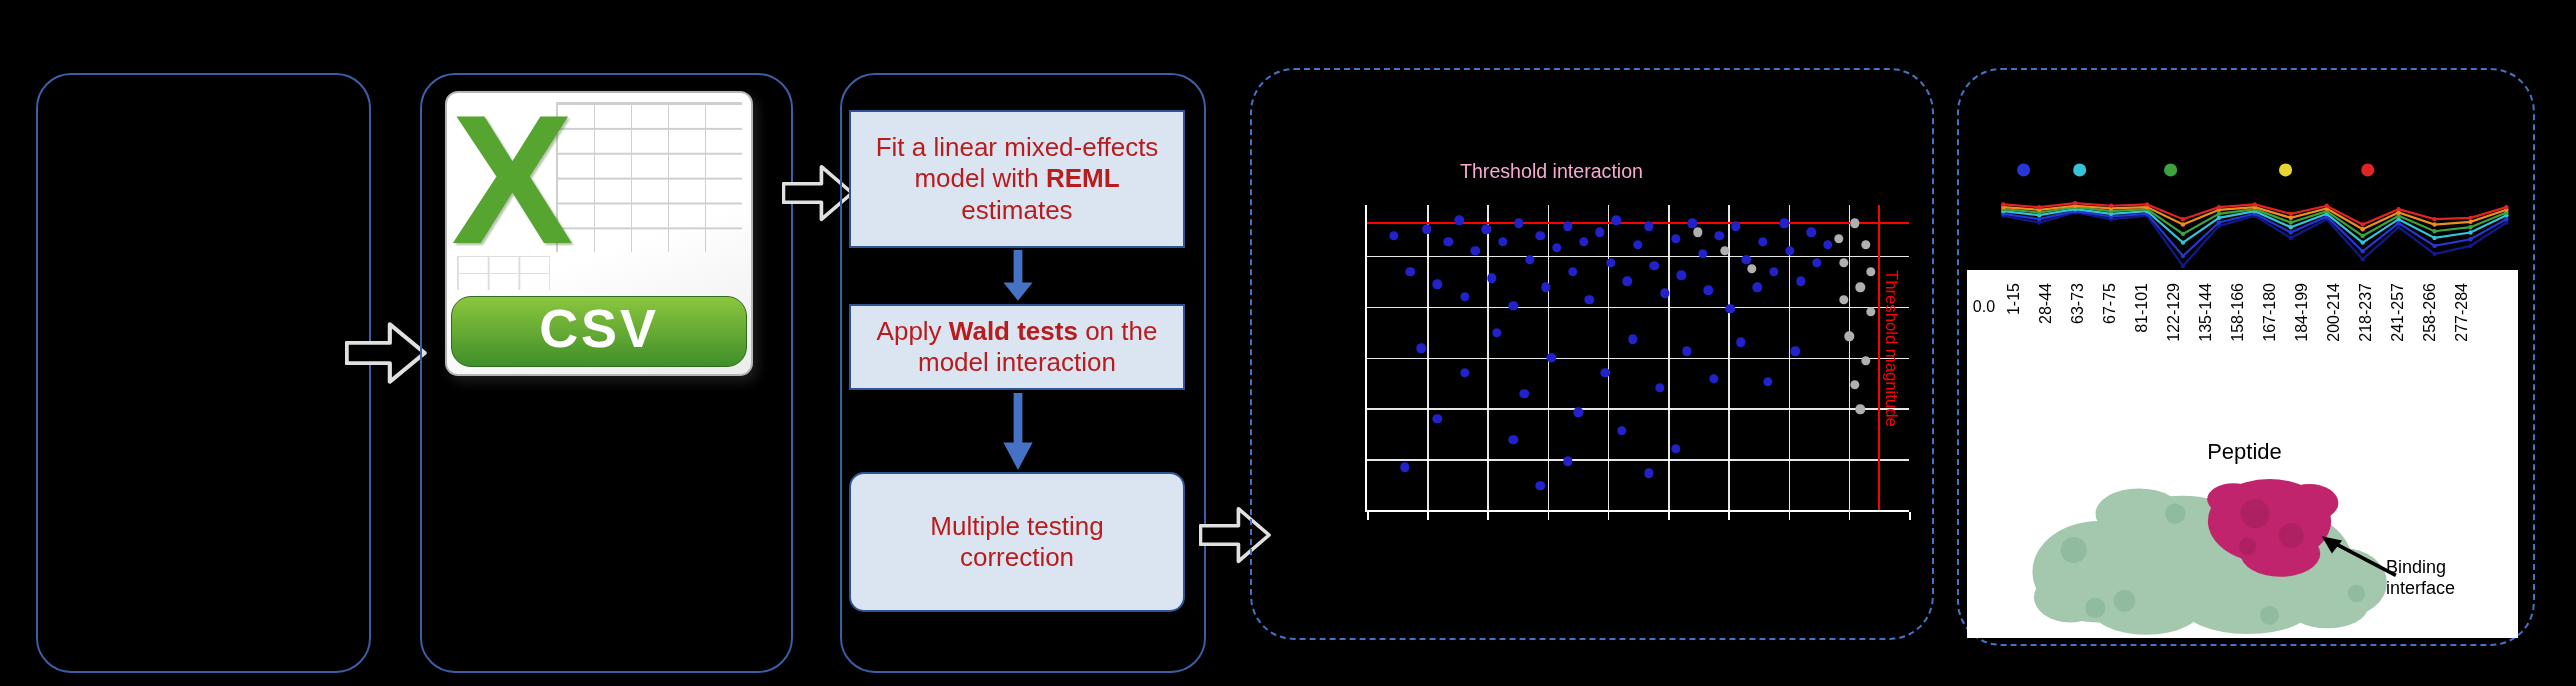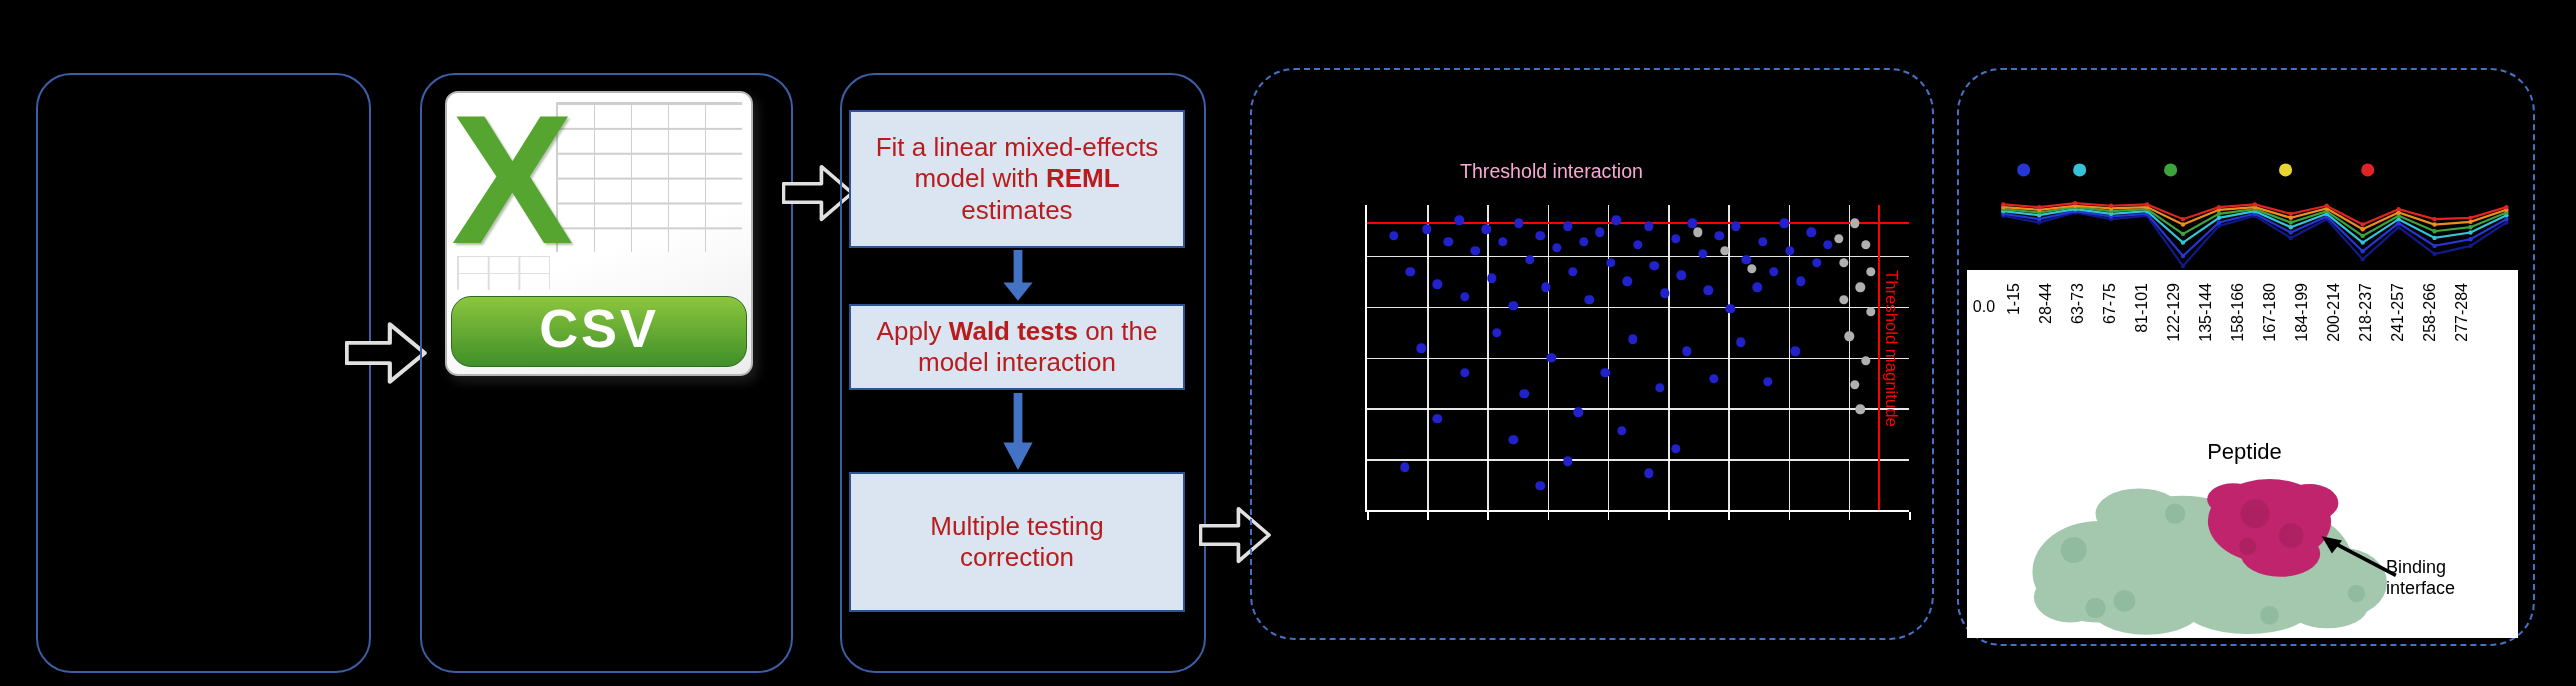--- a/index.html
+++ b/index.html
@@ -36,21 +36,21 @@
     border:1.5px solid #2e6b1e;border-radius:20px;
     display:flex;justify-content:center;}
   .csv-banner span{color:#fff;font-weight:bold;font-size:54px;letter-spacing:2.9px;}
 
   
   .stat-box{position:absolute;left:849px;width:336px;background:#dbe5f2;border:2.2px solid #2f5496;
     display:flex;flex-direction:column;align-items:center;justify-content:center;
     text-align:center;font-size:26px;color:#b91c1c;line-height:1.2;padding:4.4px;box-sizing:border-box;}
   #box1{top:110px;height:138px;}
   #box2{top:304px;height:86px;}
-  #box3{top:472px;height:140px;}
+  #box3{top:472px;height:140px;border-radius:15px;}
   .down-arrow{position:absolute;left:999px;width:38px;}
   #darrow1{top:250px;height:52px;}
   #darrow2{top:393px;height:79px;}
   .flow-arrow{position:absolute;}
   #farrow1{left:345px;top:318px;width:83px;height:70px;}
   #farrow2{left:782px;top:161px;width:73px;height:64px;}
   #farrow3{left:1199px;top:503px;width:73px;height:64px;}
 
   
   #volcano-title{position:absolute;left:1417px;top:160px;width:269px;text-align:center;

